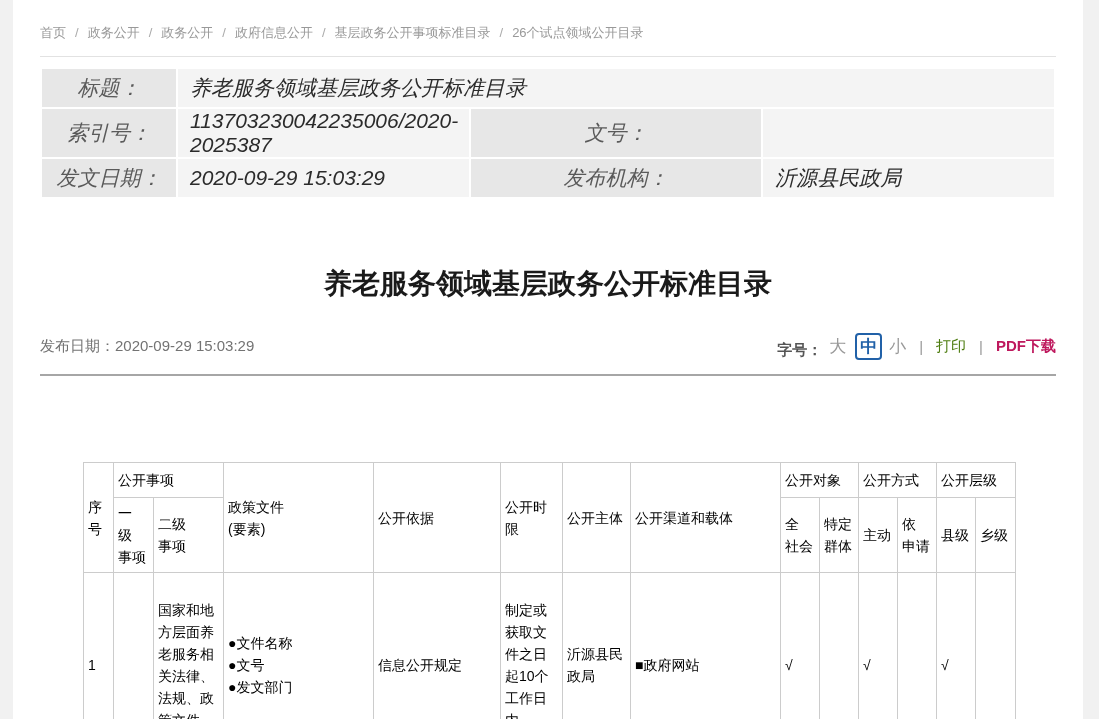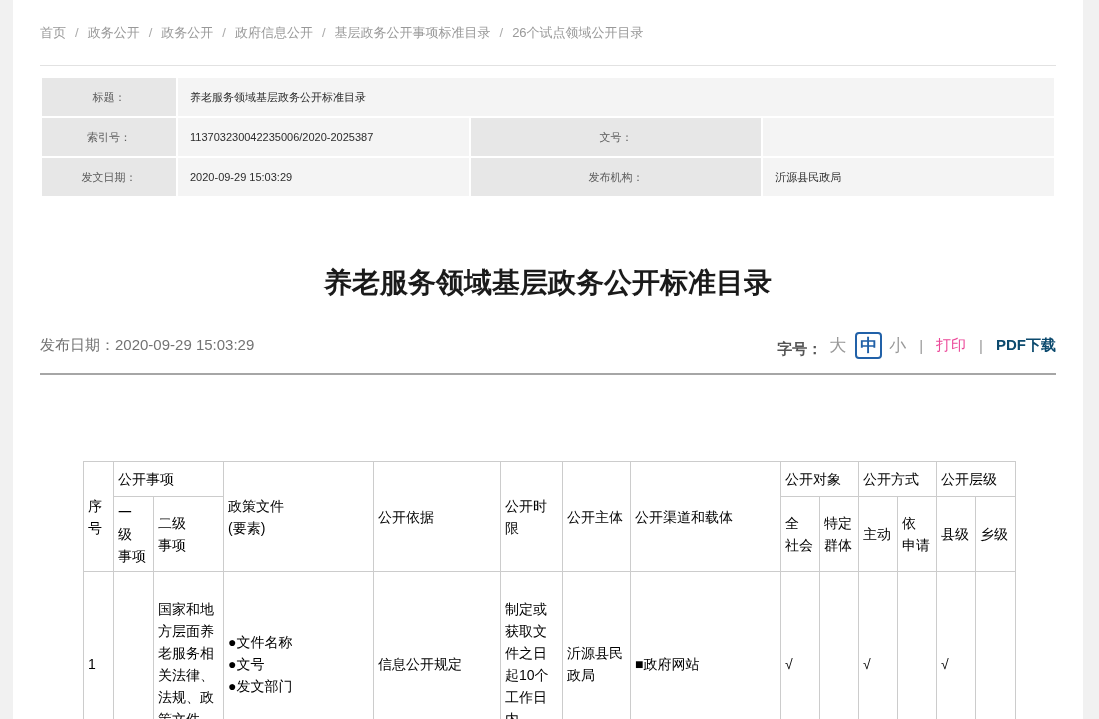--- a/index.html
+++ b/index.html
@@ -14,38 +14,38 @@
     margin-left: 13px;
     width: 1070px;
     min-height: 719px;
     background: #ffffff;
   }
   .content { padding: 0 27px; }
 
   
   .breadcrumb {
     padding-top: 24px;
-    padding-bottom: 23px;
+    padding-bottom: 14px;
     border-bottom: 1px solid #e2e2e2;
     font-size: 13px;
     color: #999;
   }
   .breadcrumb a { color: #999; text-decoration: none; cursor: pointer; }
   .breadcrumb .sep { color: #aaa; margin: 0 9px; }
 
   
   table.info {
     width: 100%;
     margin-top: 10px;
     border-collapse: separate;
     border-spacing: 2px;
     table-layout: fixed;
   }
   table.info tr { height: 38px; }
-  table.info td { font-size: 11px; }
+  table.info td { font-size: 21px; font-style: italic; }
   td.lbl {
     background: #e7e7e7;
     color: #5a5a5a;
     text-align: center;
     width: 134px;
   }
   td.val {
     background: #f4f4f4;
     color: #2b2b2b;
     padding-left: 12px;
@@ -74,22 +74,22 @@
   .fsz { color: #999; font-size: 17px; margin-left: 7px; cursor: pointer; }
   .fsz.active {
     color: #2161a8;
     border: 2px solid #2161a8;
     border-radius: 4px;
     padding: 0 3px;
     font-weight: bold;
     margin-left: 9px;
   }
   .sep2 { color: #999; margin: 0 13px; }
-  .print-btn { color: #ec4899; cursor: pointer; text-decoration: none; }
-  .pdf-btn { color: #0c4a6e; font-weight: bold; cursor: pointer; text-decoration: none; }
+  .print-btn { color: #4d7c0f; cursor: pointer; text-decoration: none; }
+  .pdf-btn { color: #be185d; font-weight: bold; cursor: pointer; text-decoration: none; }
 
   
   table.catalog {
     margin: 86px 0 0 43px;
     width: 932px;
     border-collapse: collapse;
     table-layout: fixed;
   }
   table.catalog th, table.catalog td {
     border: 1px solid #cccccc;

